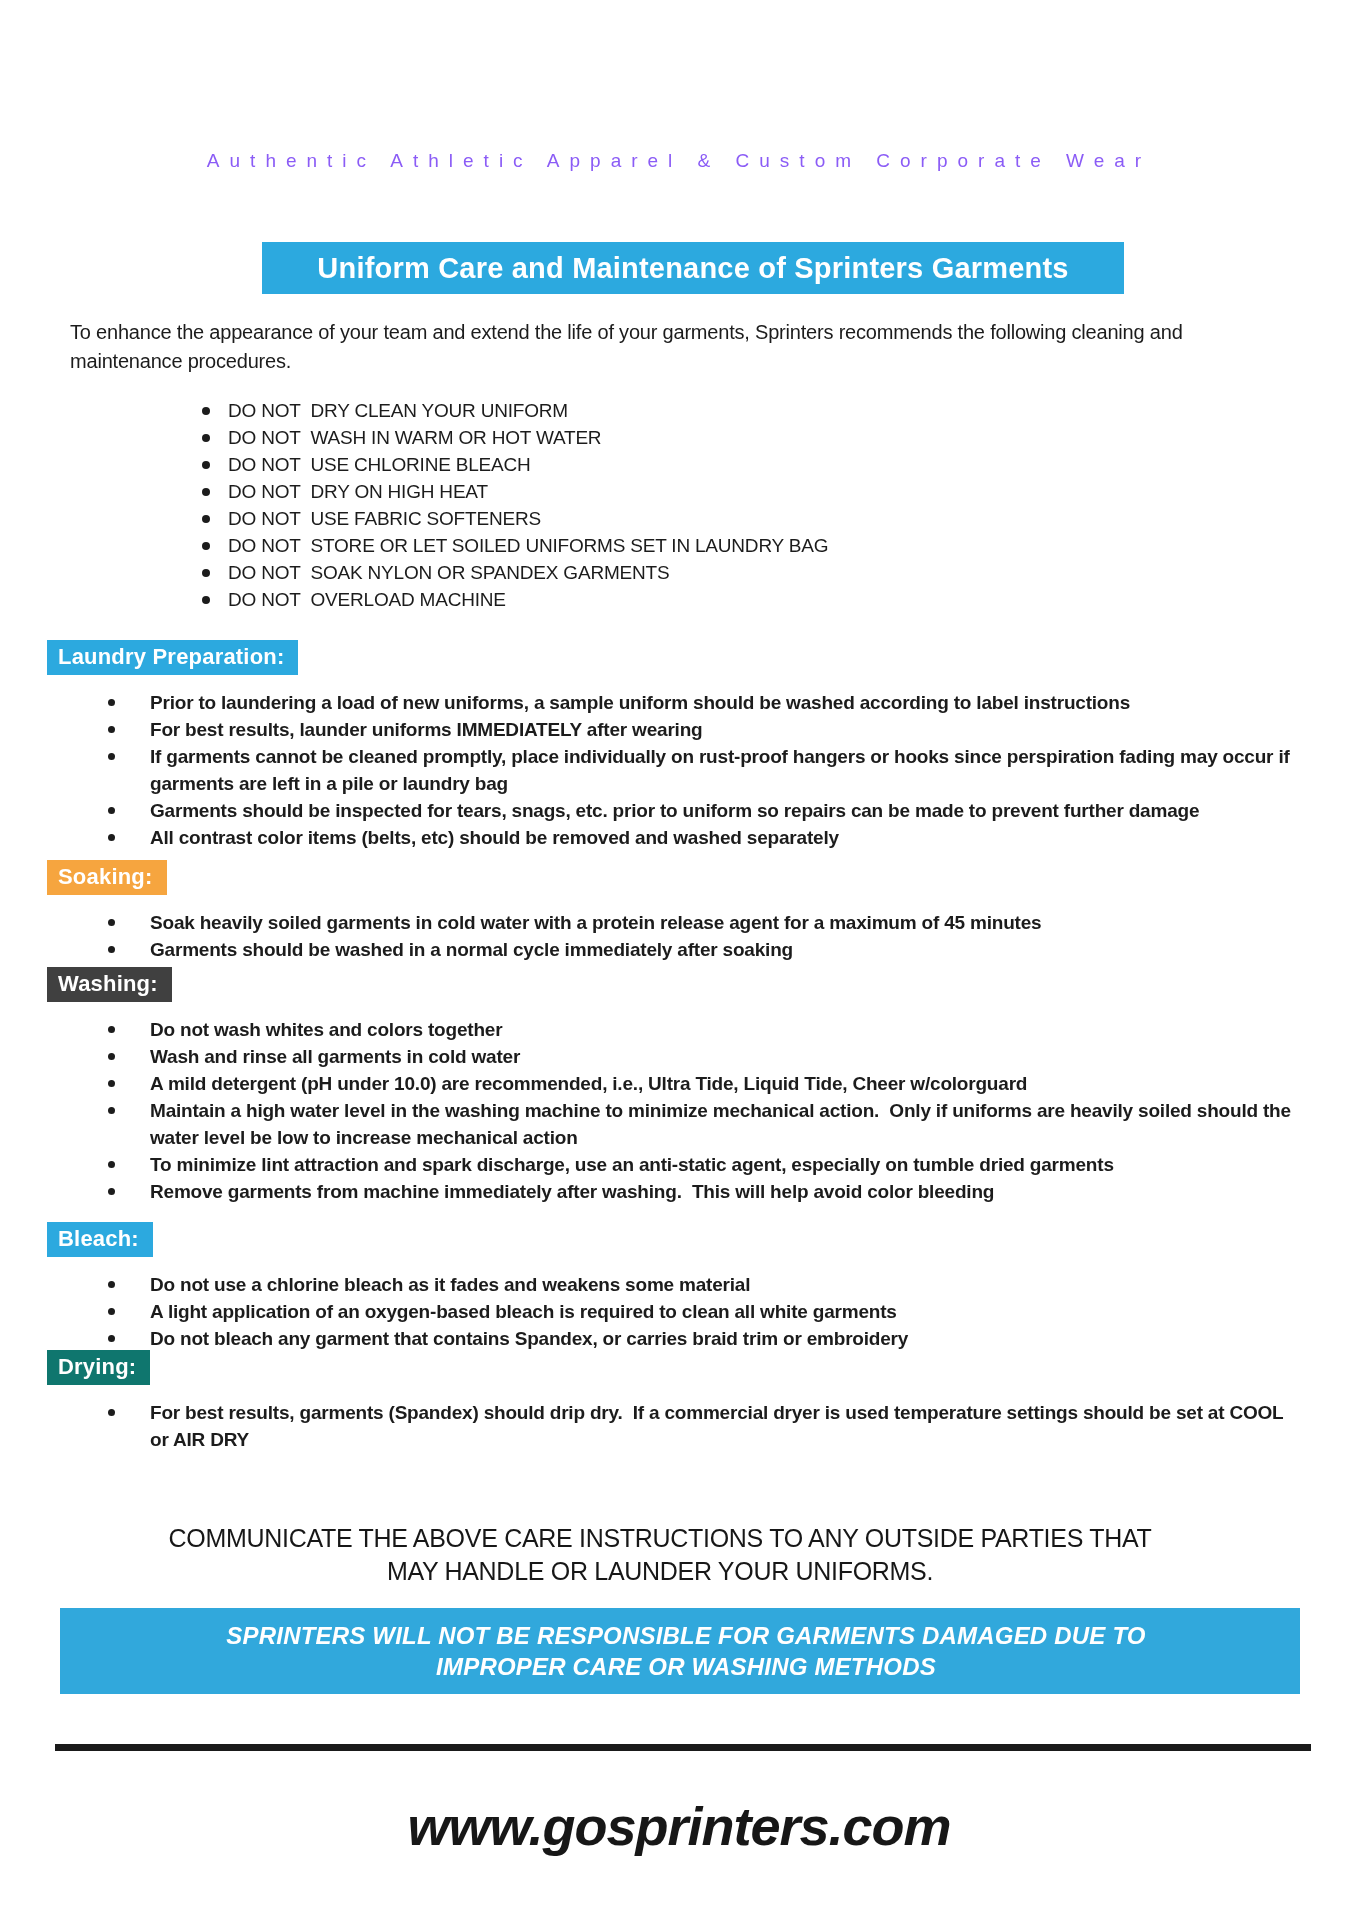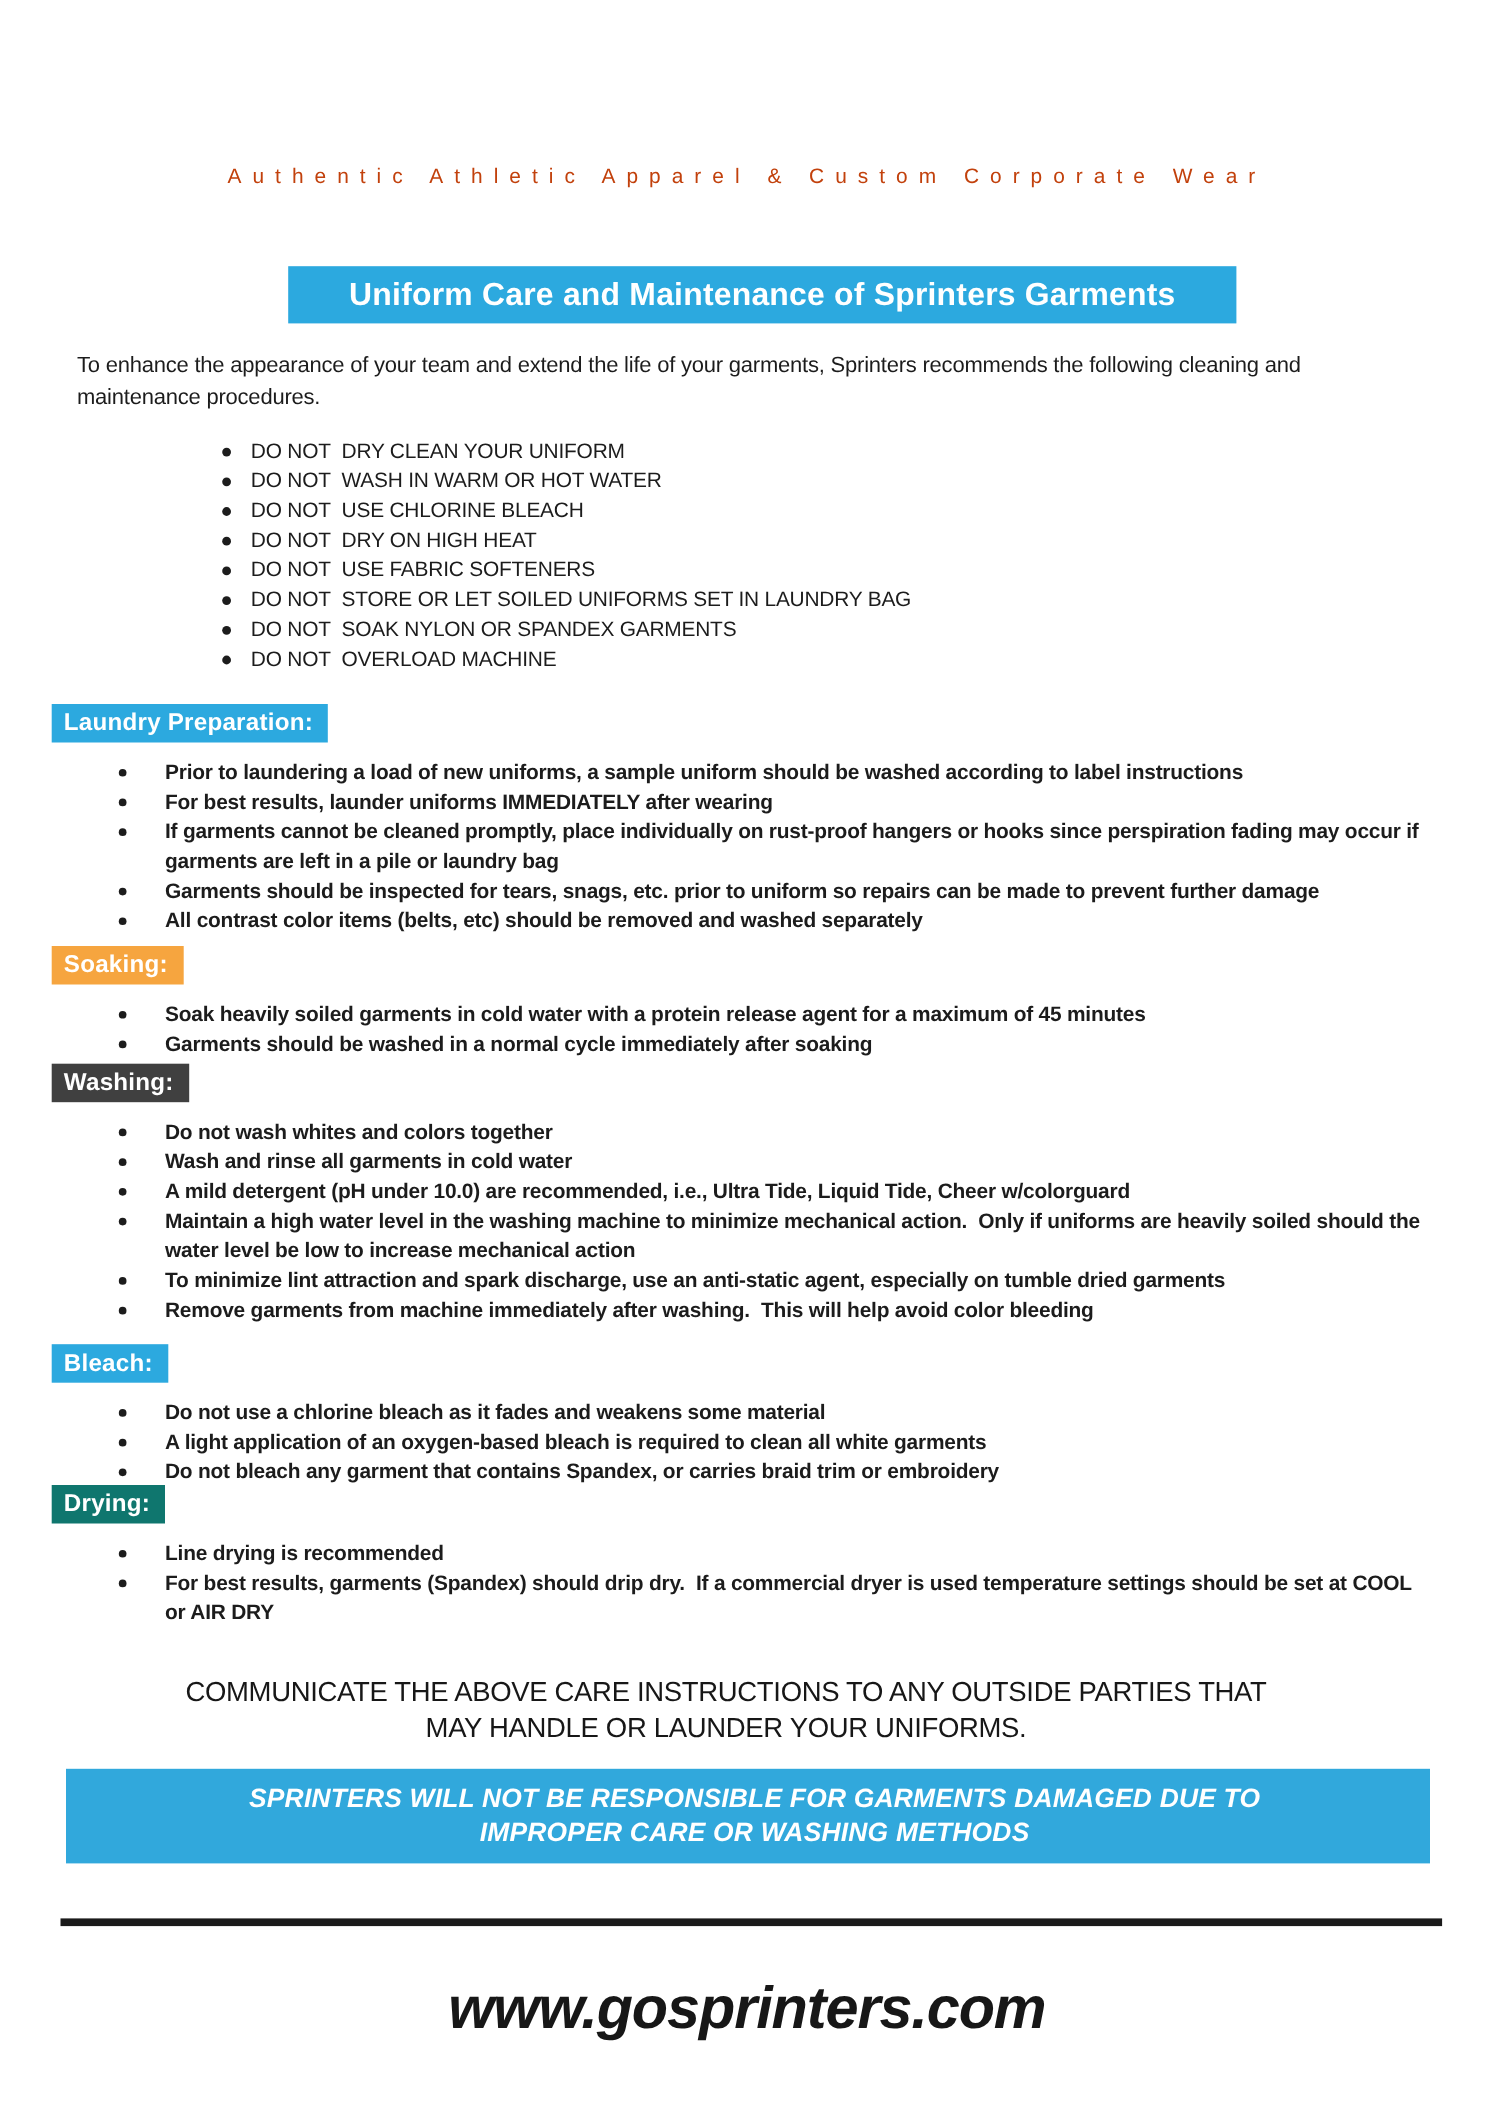--- a/index.html
+++ b/index.html
@@ -2,21 +2,21 @@
 <html><head>
 <meta charset="utf-8">
 <style>
   html,body { margin:0; padding:0; background:#ffffff; }
   .page {
     position:relative; width:1358px; height:1920px; background:#ffffff;
     font-family:"Liberation Sans", sans-serif; color:#1c1c1c; overflow:hidden;
   }
   .tagline {
     position:absolute; top:150px; left:0; width:100%; text-align:center;
-    font-size:19px; letter-spacing:10px; color:#c2410c; white-space:nowrap;
+    font-size:19px; letter-spacing:10px; color:#8b5cf6; white-space:nowrap;
   }
   .title-banner {
     position:absolute; top:242px; left:262px; width:862px; height:52px;
     color:#ffffff; font-weight:bold; font-size:29px; text-align:center; line-height:52px;
     letter-spacing:0.2px;
   }
   .intro {
     position:absolute; top:318px; left:70px; width:1180px; margin:0;
     font-size:20px; line-height:29px; letter-spacing:-0.2px;
   }
@@ -105,21 +105,20 @@
           <li>Maintain a high water level in the washing machine to minimize mechanical action.  Only if uniforms are heavily soiled should the water level be low to increase mechanical action</li>
           <li>To minimize lint attraction and spark discharge, use an anti-static agent, especially on tumble dried garments</li>
           <li>Remove garments from machine immediately after washing.  This will help avoid color bleeding</li>
         </ul></div>
       <div class="section" style="top: 1222px;"><span class="section-label" style="background: rgb(44, 169, 223);">Bleach:</span><ul class="section-items">
           <li>Do not use a chlorine bleach as it fades and weakens some material</li>
           <li>A light application of an oxygen-based bleach is required to clean all white garments</li>
           <li>Do not bleach any garment that contains Spandex, or carries braid trim or embroidery</li>
         </ul></div>
       <div class="section" style="top: 1350px;"><span class="section-label" style="background: #0f766e;">Drying:</span><ul class="section-items">
-          <li>Line drying is recommended</li>
           <li>For best results, garments (Spandex) should drip dry.  If a commercial dryer is used temperature settings should be set at COOL or AIR DRY</li>
         </ul></div>
     </div>
 
   <div class="closing">
     <div>COMMUNICATE THE ABOVE CARE INSTRUCTIONS TO ANY OUTSIDE PARTIES THAT</div>
     <div>MAY HANDLE OR LAUNDER YOUR UNIFORMS.</div>
   </div>
 
   <div class="disclaimer" style="background: rgb(49, 168, 220);">

